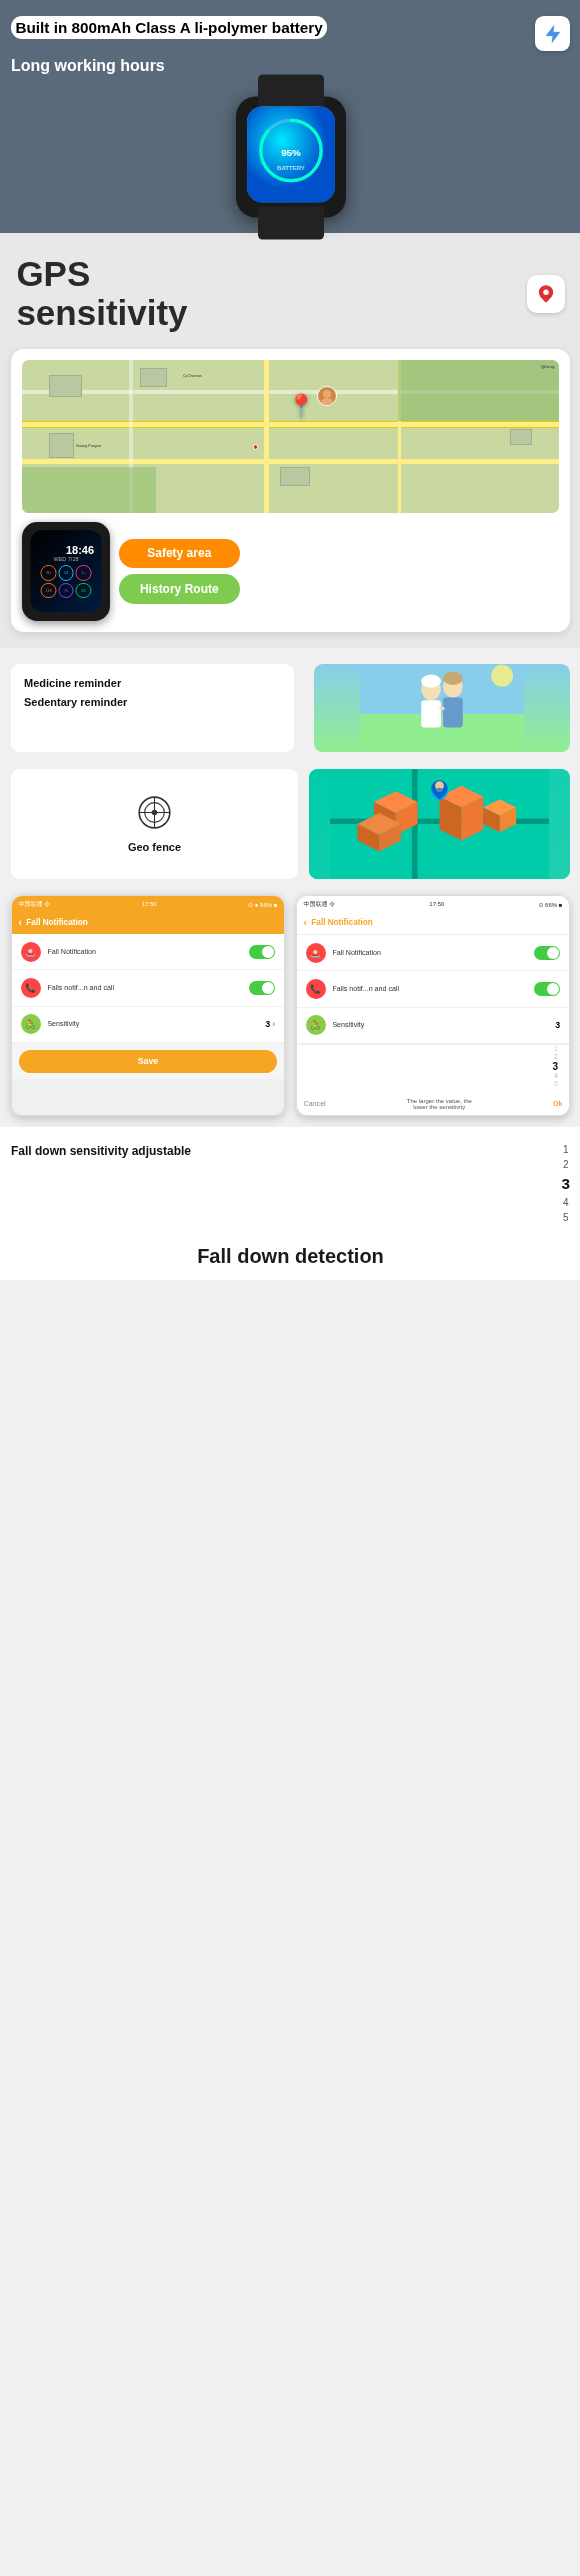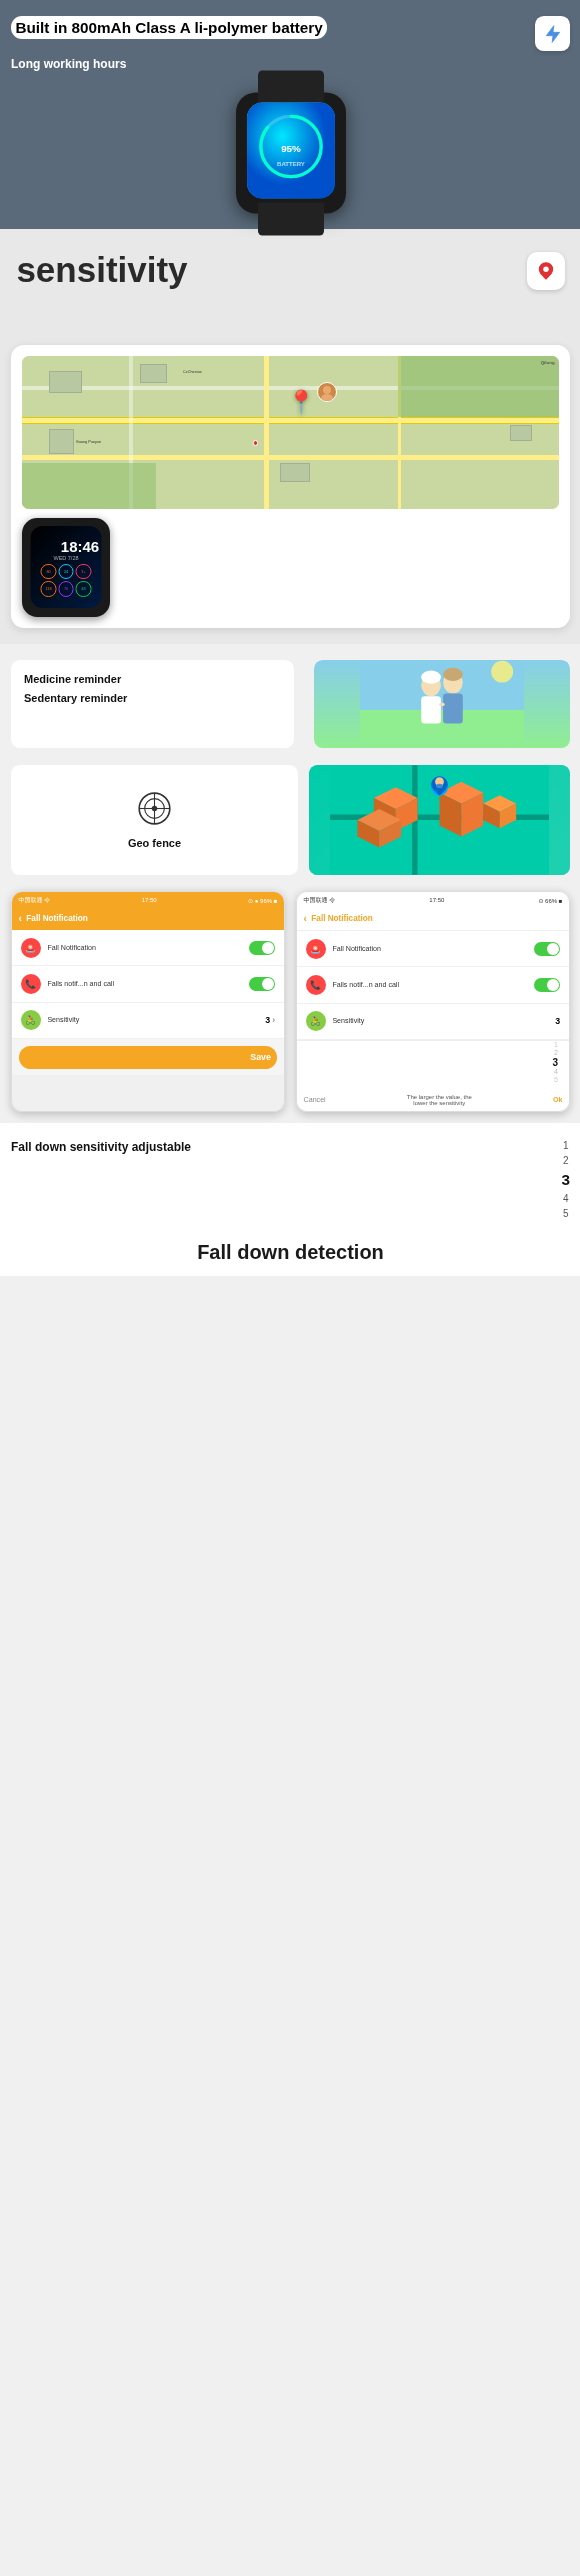--- a/index.html
+++ b/index.html
@@ -41,21 +41,21 @@
       align-items: center;
       justify-content: center;
       box-shadow: 0 1.1px 4.4px rgba(0,0,0,0.15);
     }
     .battery-icon-wrap svg {
       width: 20px;
       height: 20px;
     }
     .long-working {
       color: white;
-      font-size: 12px;
+      font-size: 16px;
       font-weight: 600;
       margin: 5.5px 0;
     }
     .watch-img-container {
       display: flex;
       justify-content: center;
       margin-top: 5.5px;
     }
     .watch-img {
       width: 175px;
@@ -223,21 +223,21 @@
       top: 50%;
       transform: translate(-50%, -50%);
       display: flex;
       flex-direction: column;
       align-items: center;
       justify-content: center;
       padding: 4.4px;
     }
     .watch-time {
       color: white;
-      font-size: 15px;
+      font-size: 11px;
       font-weight: bold;
       margin-left: 28px;
     }
     .watch-date {
       color: #aaa;
       font-size: 5.5px;
       margin-bottom: 3.3px;
     }
     .watch-rings {
       display: flex;
@@ -466,21 +466,20 @@
     .save-btn {
       background: #f5a623;
       color: white;
       border: none;
       border-radius: 13.7px;
       padding: 6.6px;
       width: 100%;
       font-size: 8.8px;
       font-weight: 700;
       cursor: pointer;
-      text-align: right;
     }
     .phone-row-label {
       font-size: 7.1px;
       color: #333;
       font-weight: 500;
     }
     .chevron-right {
       color: #999;
       font-size: 8.8px;
     }
@@ -620,20 +619,21 @@
         </div>
         <div class="watch-band-bottom"></div>
       </div>
     </div>
   </div>
 </section>
 
 <section class="gps-section">
   <div class="gps-header">
     <div>
+      <div class="gps-title">GPS</div>
       <div class="gps-title">sensitivity</div>
     </div>
     <div class="gps-icon-wrap">
       <svg width="22" height="22" viewBox="0 0 40 40">
         <circle cx="20" cy="17" r="12" fill="white" stroke="#e03030" stroke-width="2"></circle>
         <path d="M20 5 C13,5 8,10 8,17 C8,26 20,36 20,36 C20,36 32,26 32,17 C32,10 27,5 20,5Z" fill="#e03030"></path>
         <circle cx="20" cy="17" r="5" fill="white"></circle>
       </svg>
     </div>
   </div>
@@ -685,20 +685,24 @@
               <div class="ring" style="border-color:#00ccff;color:#00ccff;">24</div>
               <div class="ring" style="border-color:#ff3366;color:#ff3366;">3+</div>
             </div>
             <div style="margin-top:2.2px;display:flex;gap:2.2px;">
               <div class="ring" style="border-color:#ff6600;color:#ff6600;font-size:3.8px;">118</div>
               <div class="ring" style="border-color:#9933ff;color:#9933ff;font-size:3.8px;">76</div>
               <div class="ring" style="border-color:#00cc44;color:#00cc44;font-size:3.8px;">48</div>
             </div>
           </div>
         </div>
+        <div class="map-buttons">
+          <button class="safety-btn">Safety area</button>
+          <button class="history-btn">History Route</button>
+        </div>
       </div>
     </div>
   </div>
 </section>
 
 <section class="medicine-section">
   <div class="medicine-left">
     <div class="medicine-item">Medicine reminder</div>
     <div class="medicine-item">Sedentary reminder</div>
   </div>

